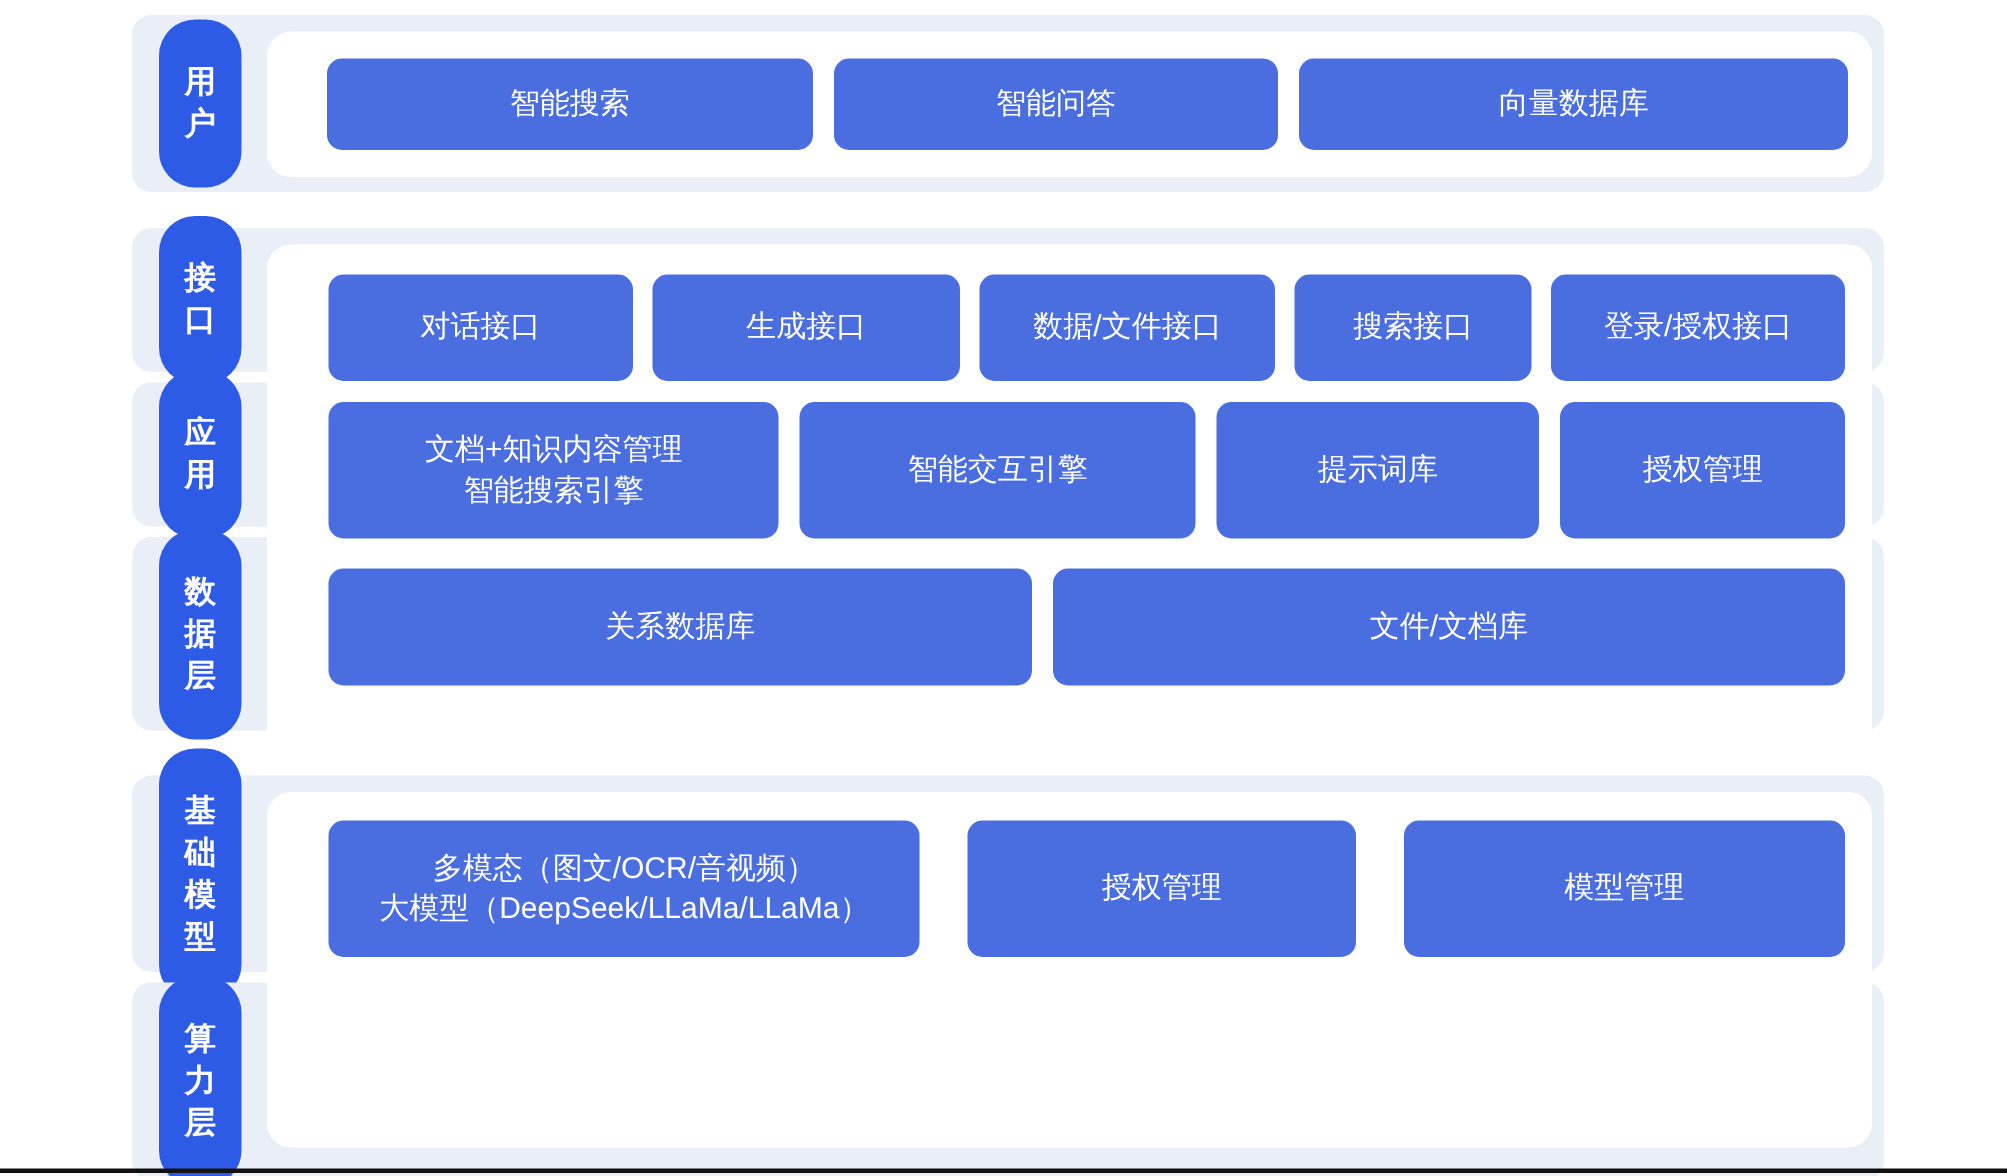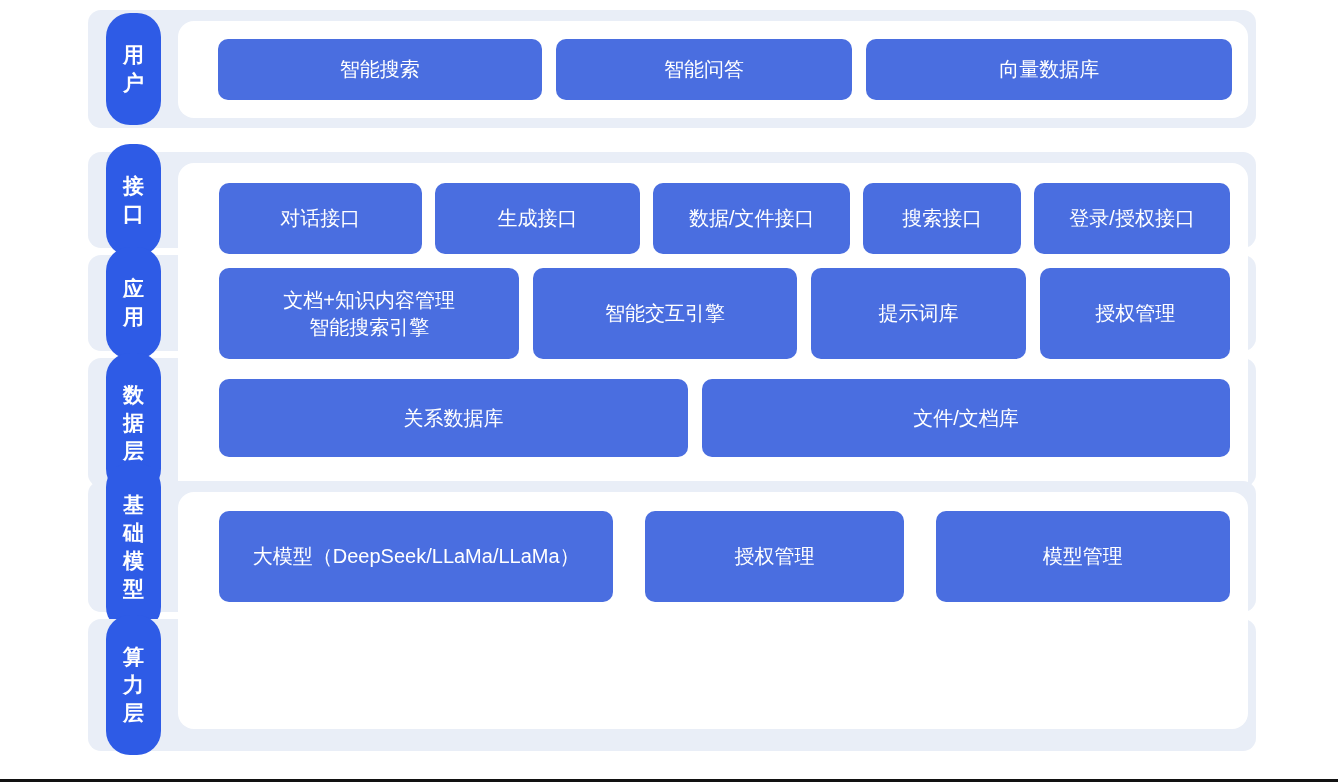--- a/index.html
+++ b/index.html
@@ -122,35 +122,36 @@
       <div class="node" style="flex:301 1 0">
         <span>关系数据库</span>
       </div>
       <div class="node" style="flex:339 1 0">
         <span>文件/文档库</span>
       </div>
     </div>
   </div>
 </div>
 
-<div class="band" style="top:481px;height:258px">
+<div class="band" style="top:517px;height:258px">
   <div class="strip" style="height:131px">
     <div class="pill">
       <span>基础模型</span>
     </div>
   </div>
   <div class="strip" style="height:132px">
     <div class="pill">
       <span>算力层</span>
     </div>
   </div>
 
   <div class="panel p3">
     <div class="row" style="height:91px;gap:32px">
       <div class="node" style="flex:394 1 0">
+        <span>多模态（图文/OCR/音视频）</span>
         <span>大模型（DeepSeek/LLaMa/LLaMa）</span>
       </div>
       <div class="node" style="flex:258 1 0">
         <span>授权管理</span>
       </div>
       <div class="node" style="flex:294 1 0">
         <span>模型管理</span>
       </div>
     </div>
   </div>

